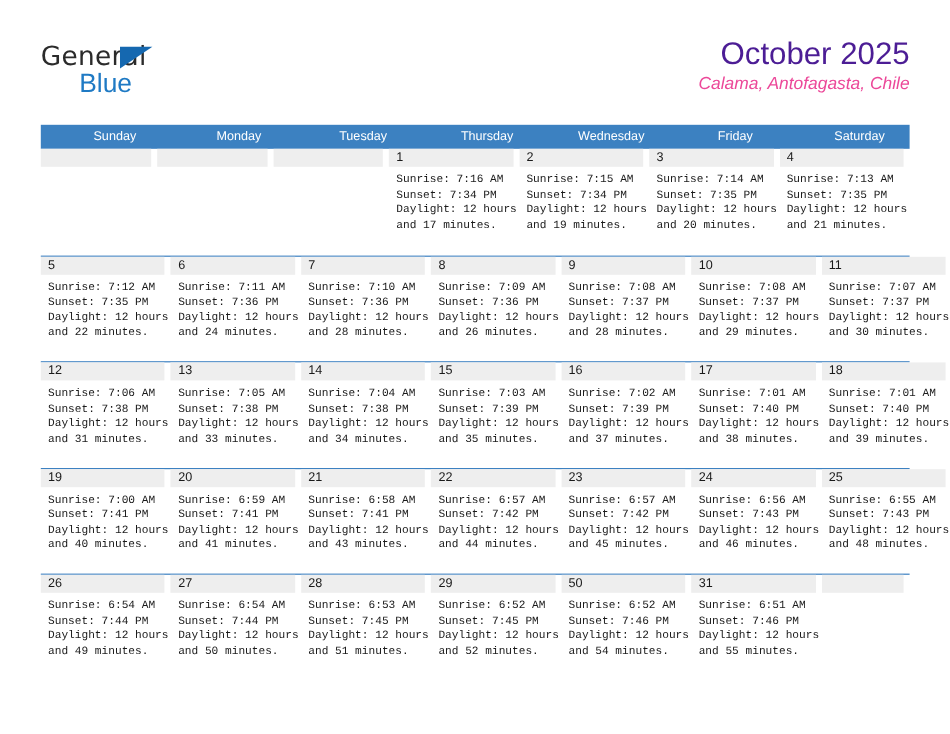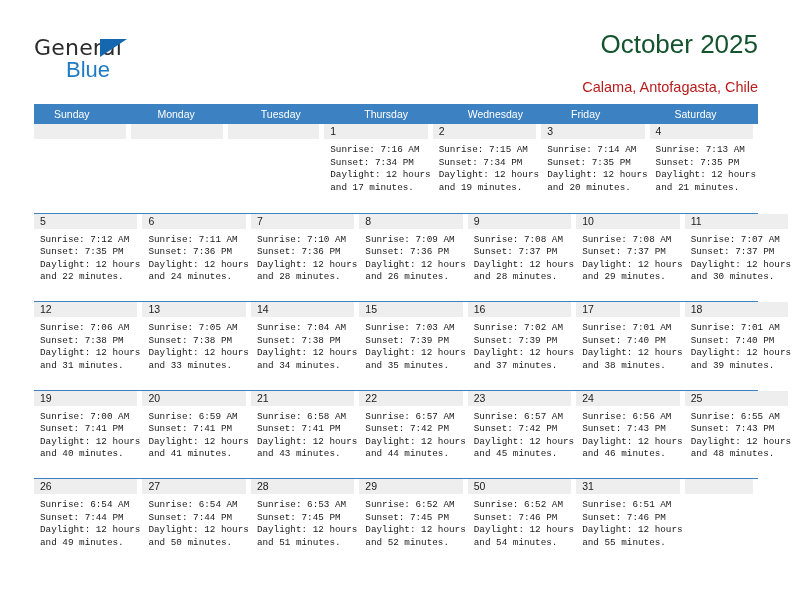--- a/index.html
+++ b/index.html
@@ -69,31 +69,32 @@
 
   .titles {
     position: absolute;
     right: 0;
     top: 0;
     text-align: right;
   }
   .cal-title {
     font-size: 26px;
     font-weight: 400;
-    color: #14532d;
+    color: #4c1d95;
     line-height: 32px;
     white-space: nowrap;
   }
   .cal-subtitle {
     font-size: 14.5px;
     font-weight: 400;
-    color: #b91c1c;
+    color: #ec4899;
     line-height: 20px;
-    margin-top: 17px;
+    margin-top: 0;
     white-space: nowrap;
+    font-style: italic;
   }
 
   
   .calendar {
     position: absolute;
     left: 34px;
     top: 104px;
     width: 724px;
   }
   .dow-row {
@@ -103,20 +104,21 @@
     height: 20px;
   }
   .dow {
     flex: 1 1 0;
     font-size: 10.5px;
     color: #ffffff;
     line-height: 20px;
     padding-left: 20px;
     box-sizing: border-box;
     white-space: nowrap;
+    text-align: center;
   }
   .week {
     display: flex;
     width: 100%;
     border-top: 1.5px solid #3c81c1;
     height: 88.5px;
     box-sizing: border-box;
   }
   .week:first-of-type {
     border-top: none;

